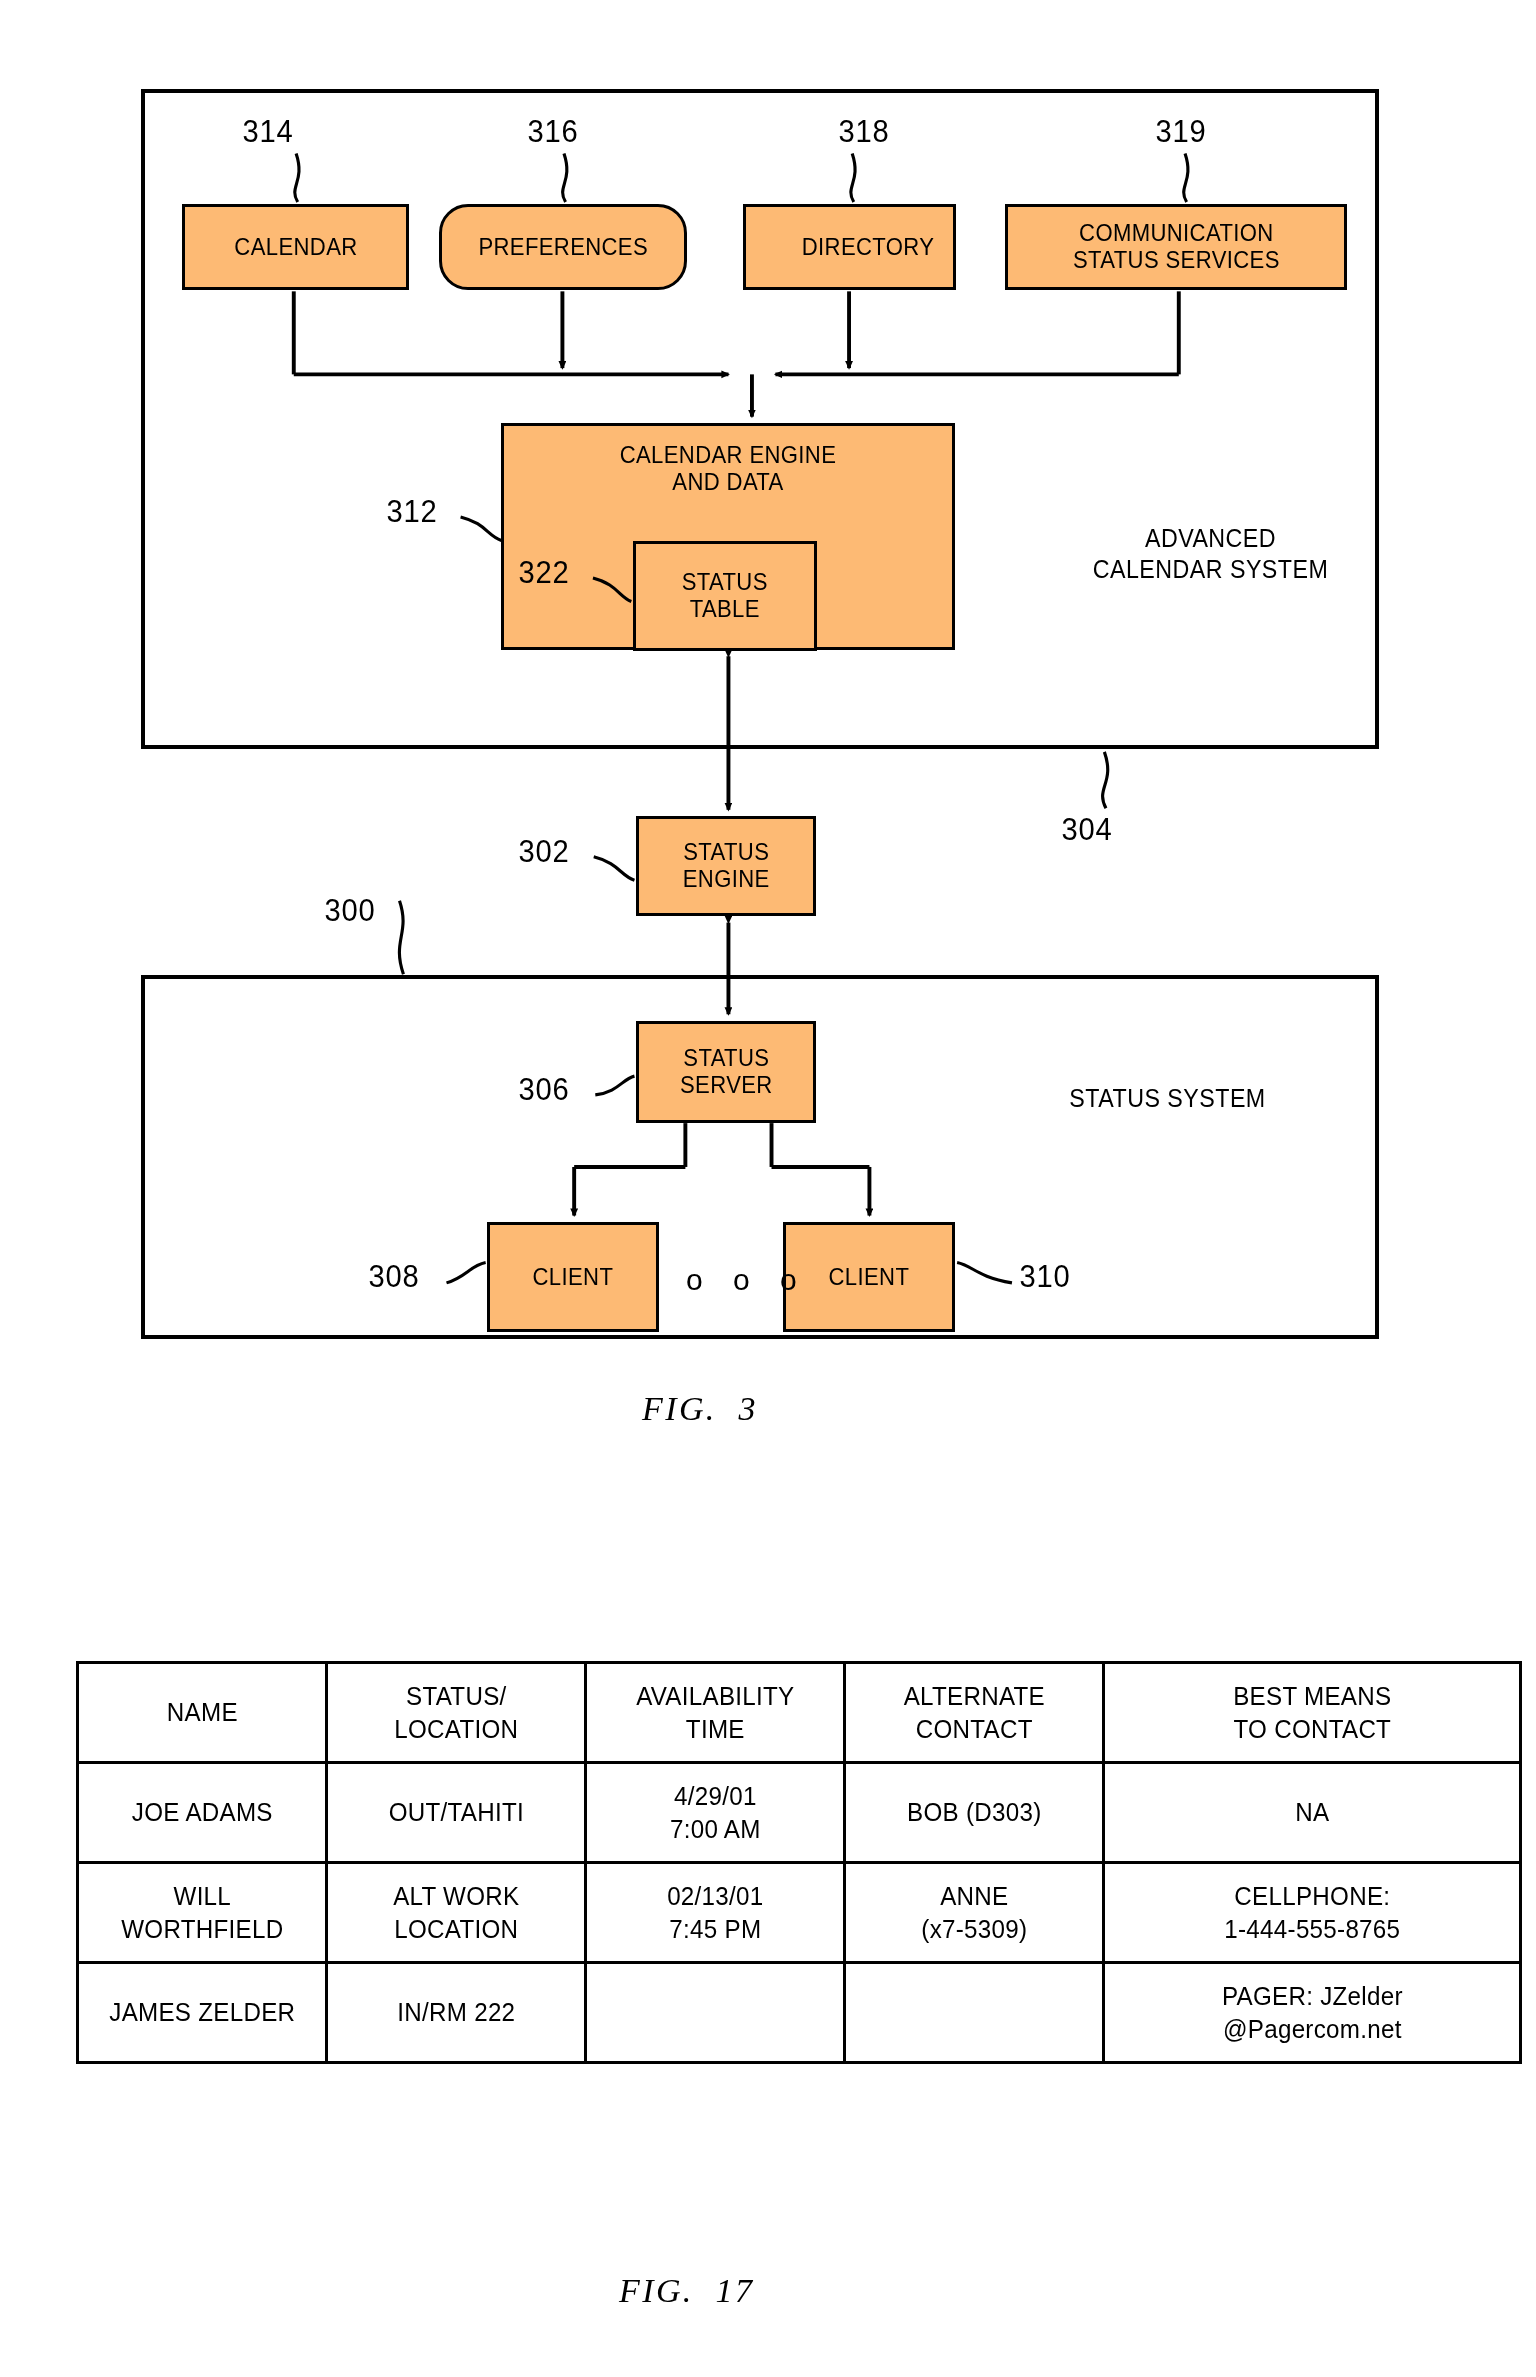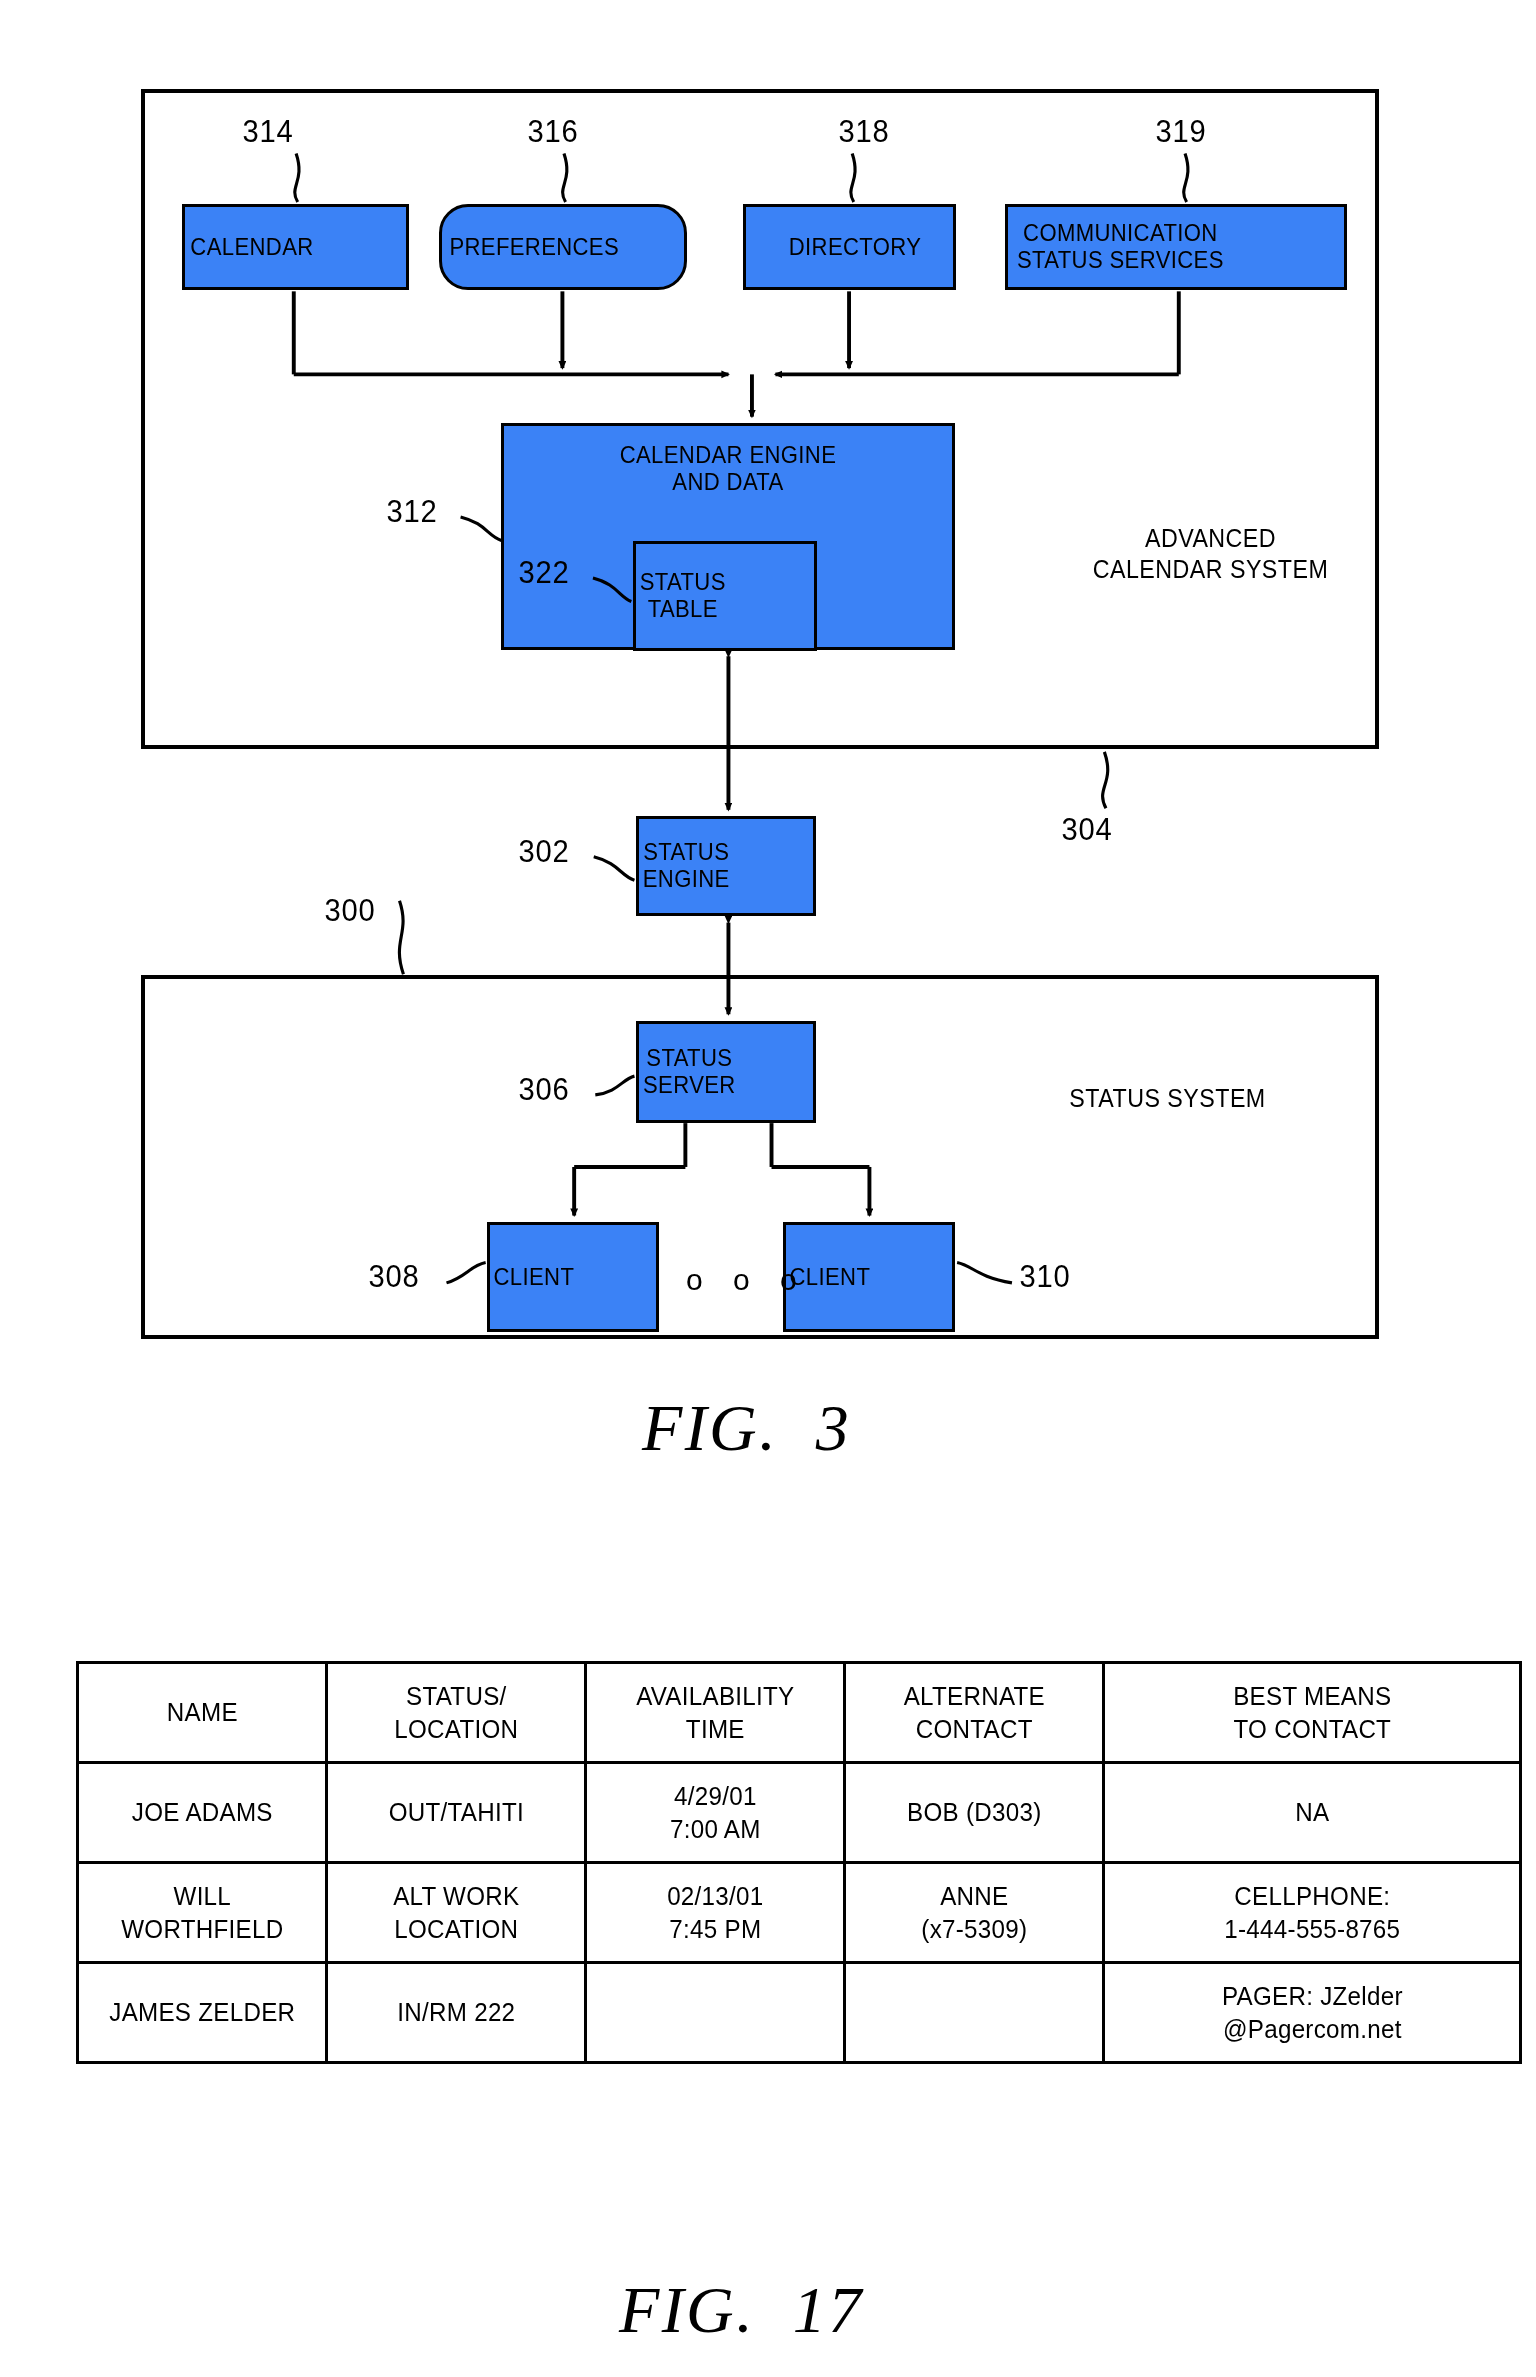--- a/index.html
+++ b/index.html
@@ -28,23 +28,24 @@
     position: absolute;
     border: 4.7px solid #000;
     box-sizing: border-box;
     background: #fff;
   }
 
   .node-box {
     position: absolute;
     border: 3.9px solid #000;
     box-sizing: border-box;
-    background: #3b82f6;
+    background: #fdba74;
     display: flex;
     align-items: center;
+    justify-content: center;
     text-align: center;
     line-height: 1.12;
     letter-spacing: 0.4px;
   }
   .node-box .lbl {
     display: block;
     white-space: pre-line;
     font-size: 24px;
     font-family: "Liberation Sans", sans-serif;
     transform: scaleX(0.92);
@@ -66,21 +67,21 @@
     line-height: 1.25;
     white-space: pre-line;
     letter-spacing: 0.5px;
     transform: scaleX(0.93);
   }
 
   .fig-caption {
     position: absolute;
     font-family: "Liberation Serif", serif;
     font-style: italic;
-    font-size: 66px;
+    font-size: 34px;
     letter-spacing: 2.4px;
     white-space: pre;
   }
 
   svg.overlay {
     position: absolute;
     left: 0; top: 0;
     width: 1536px; height: 2377px;
     pointer-events: none;
   }

